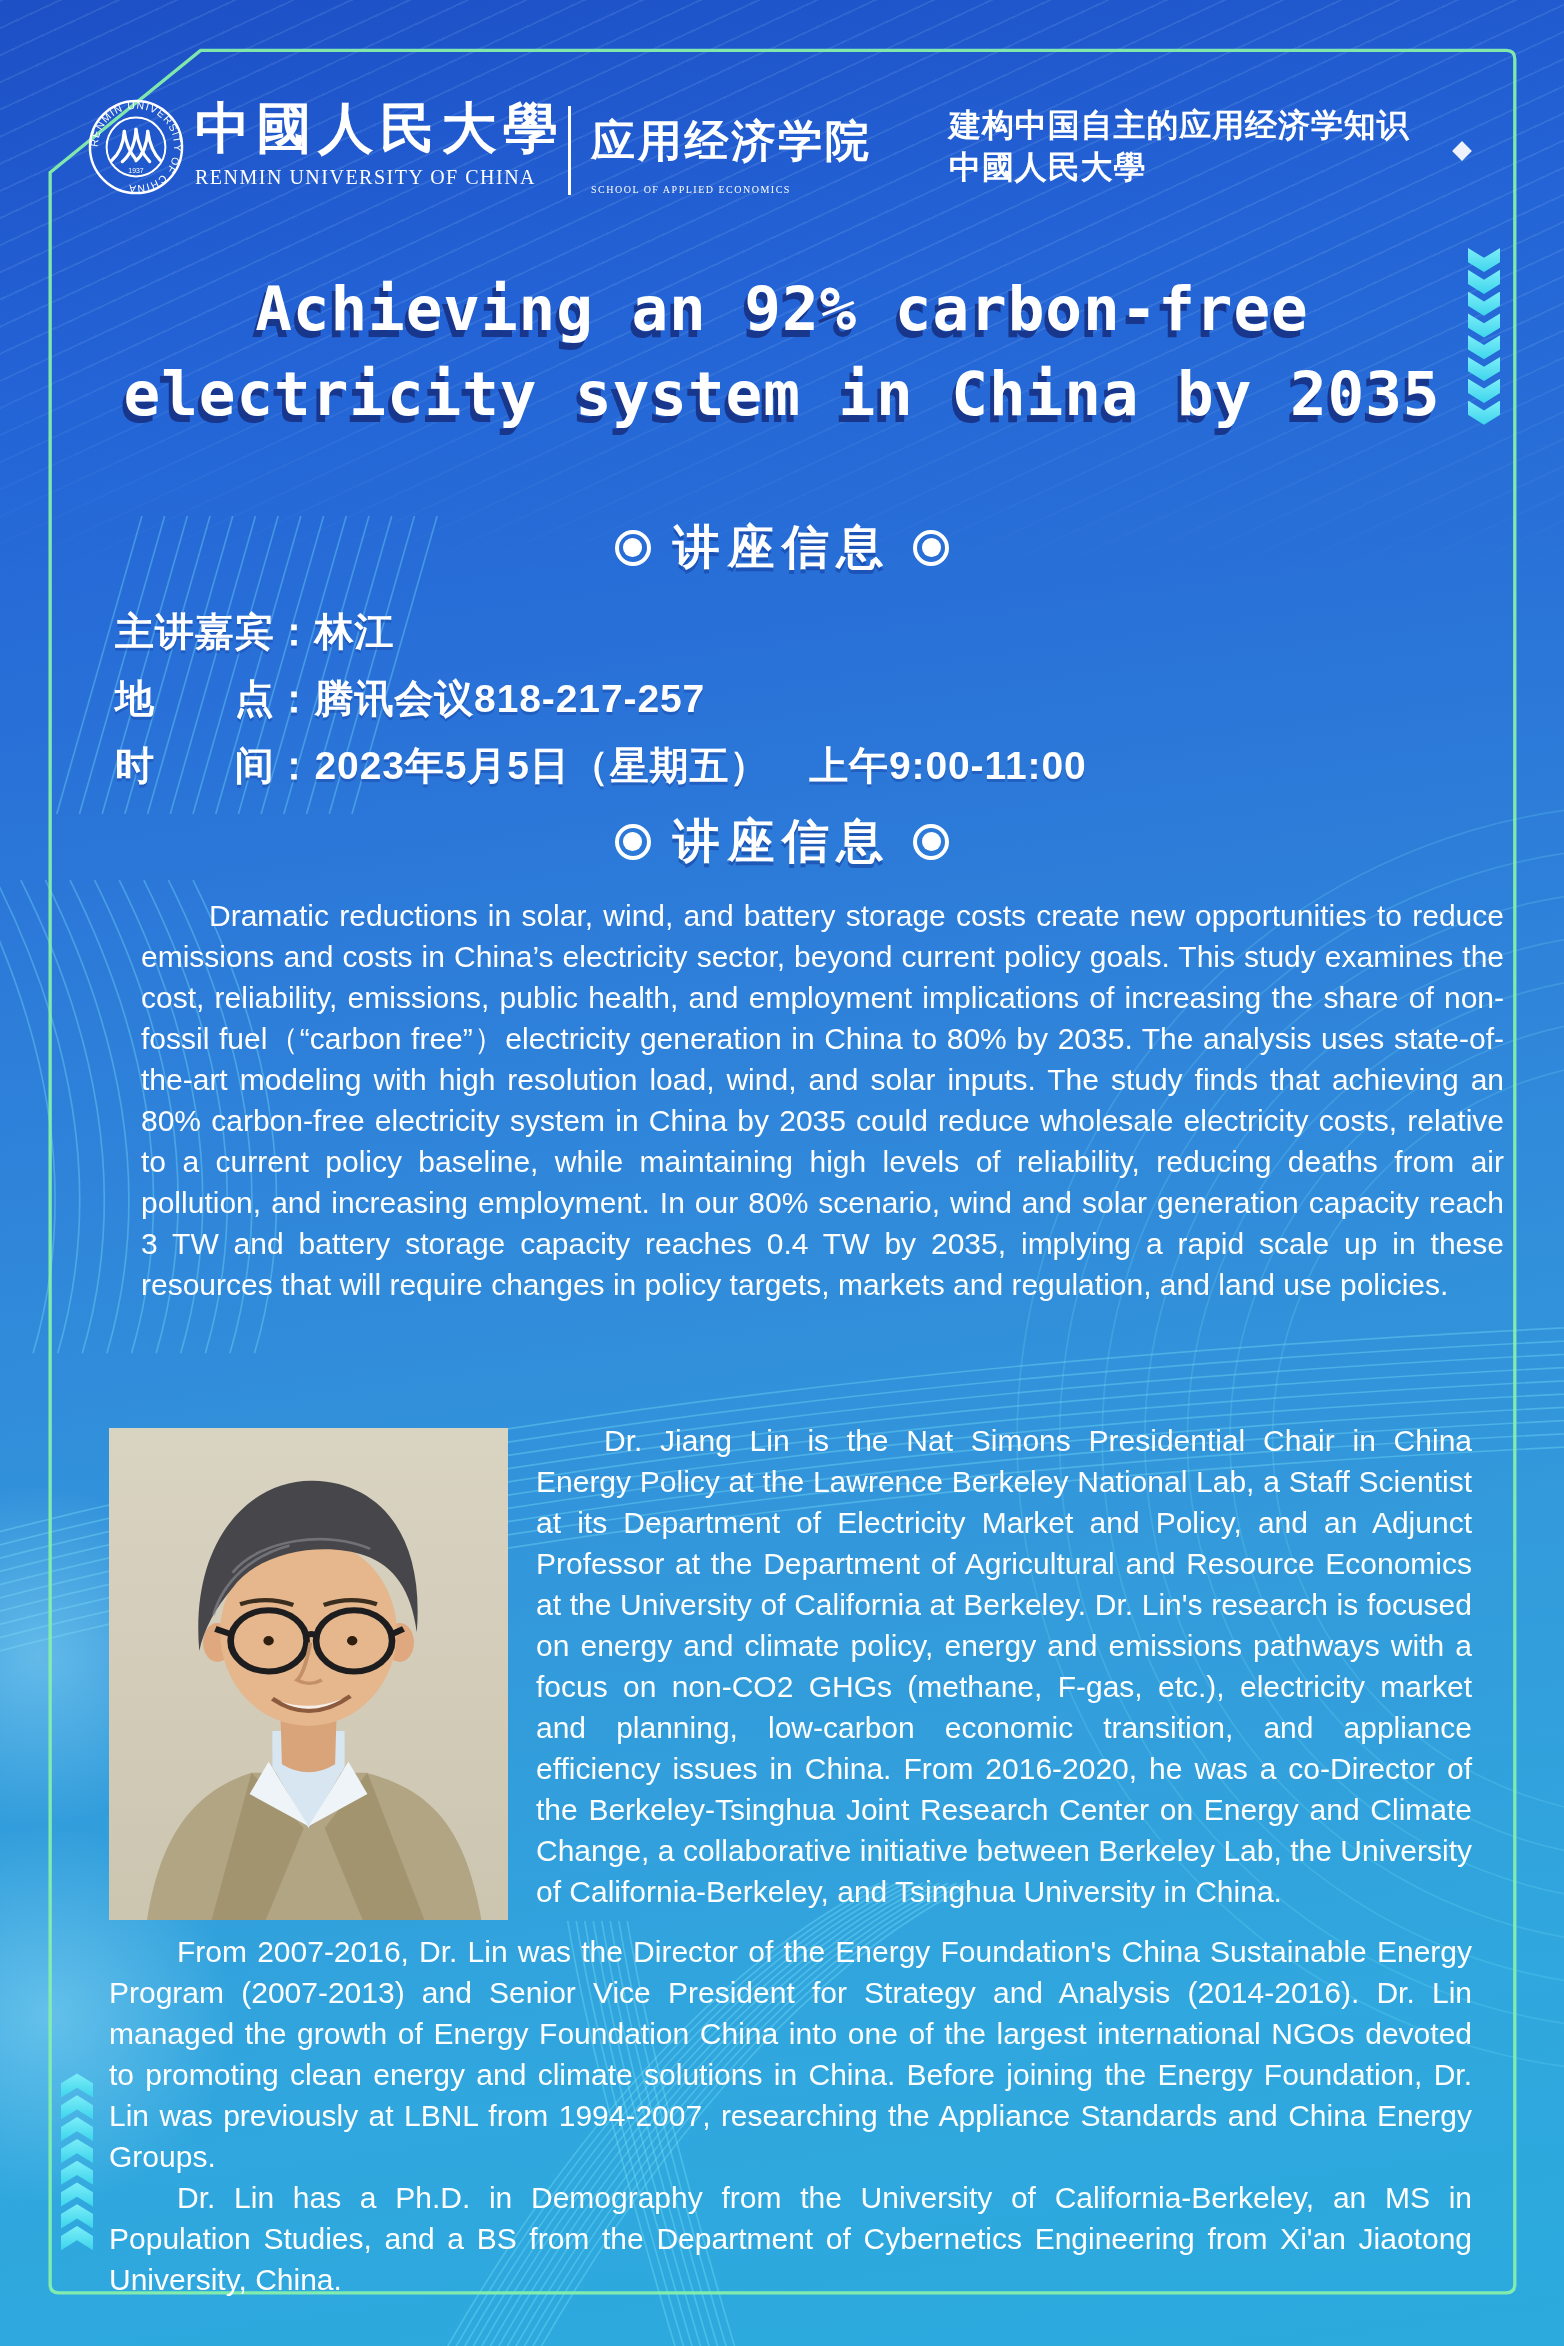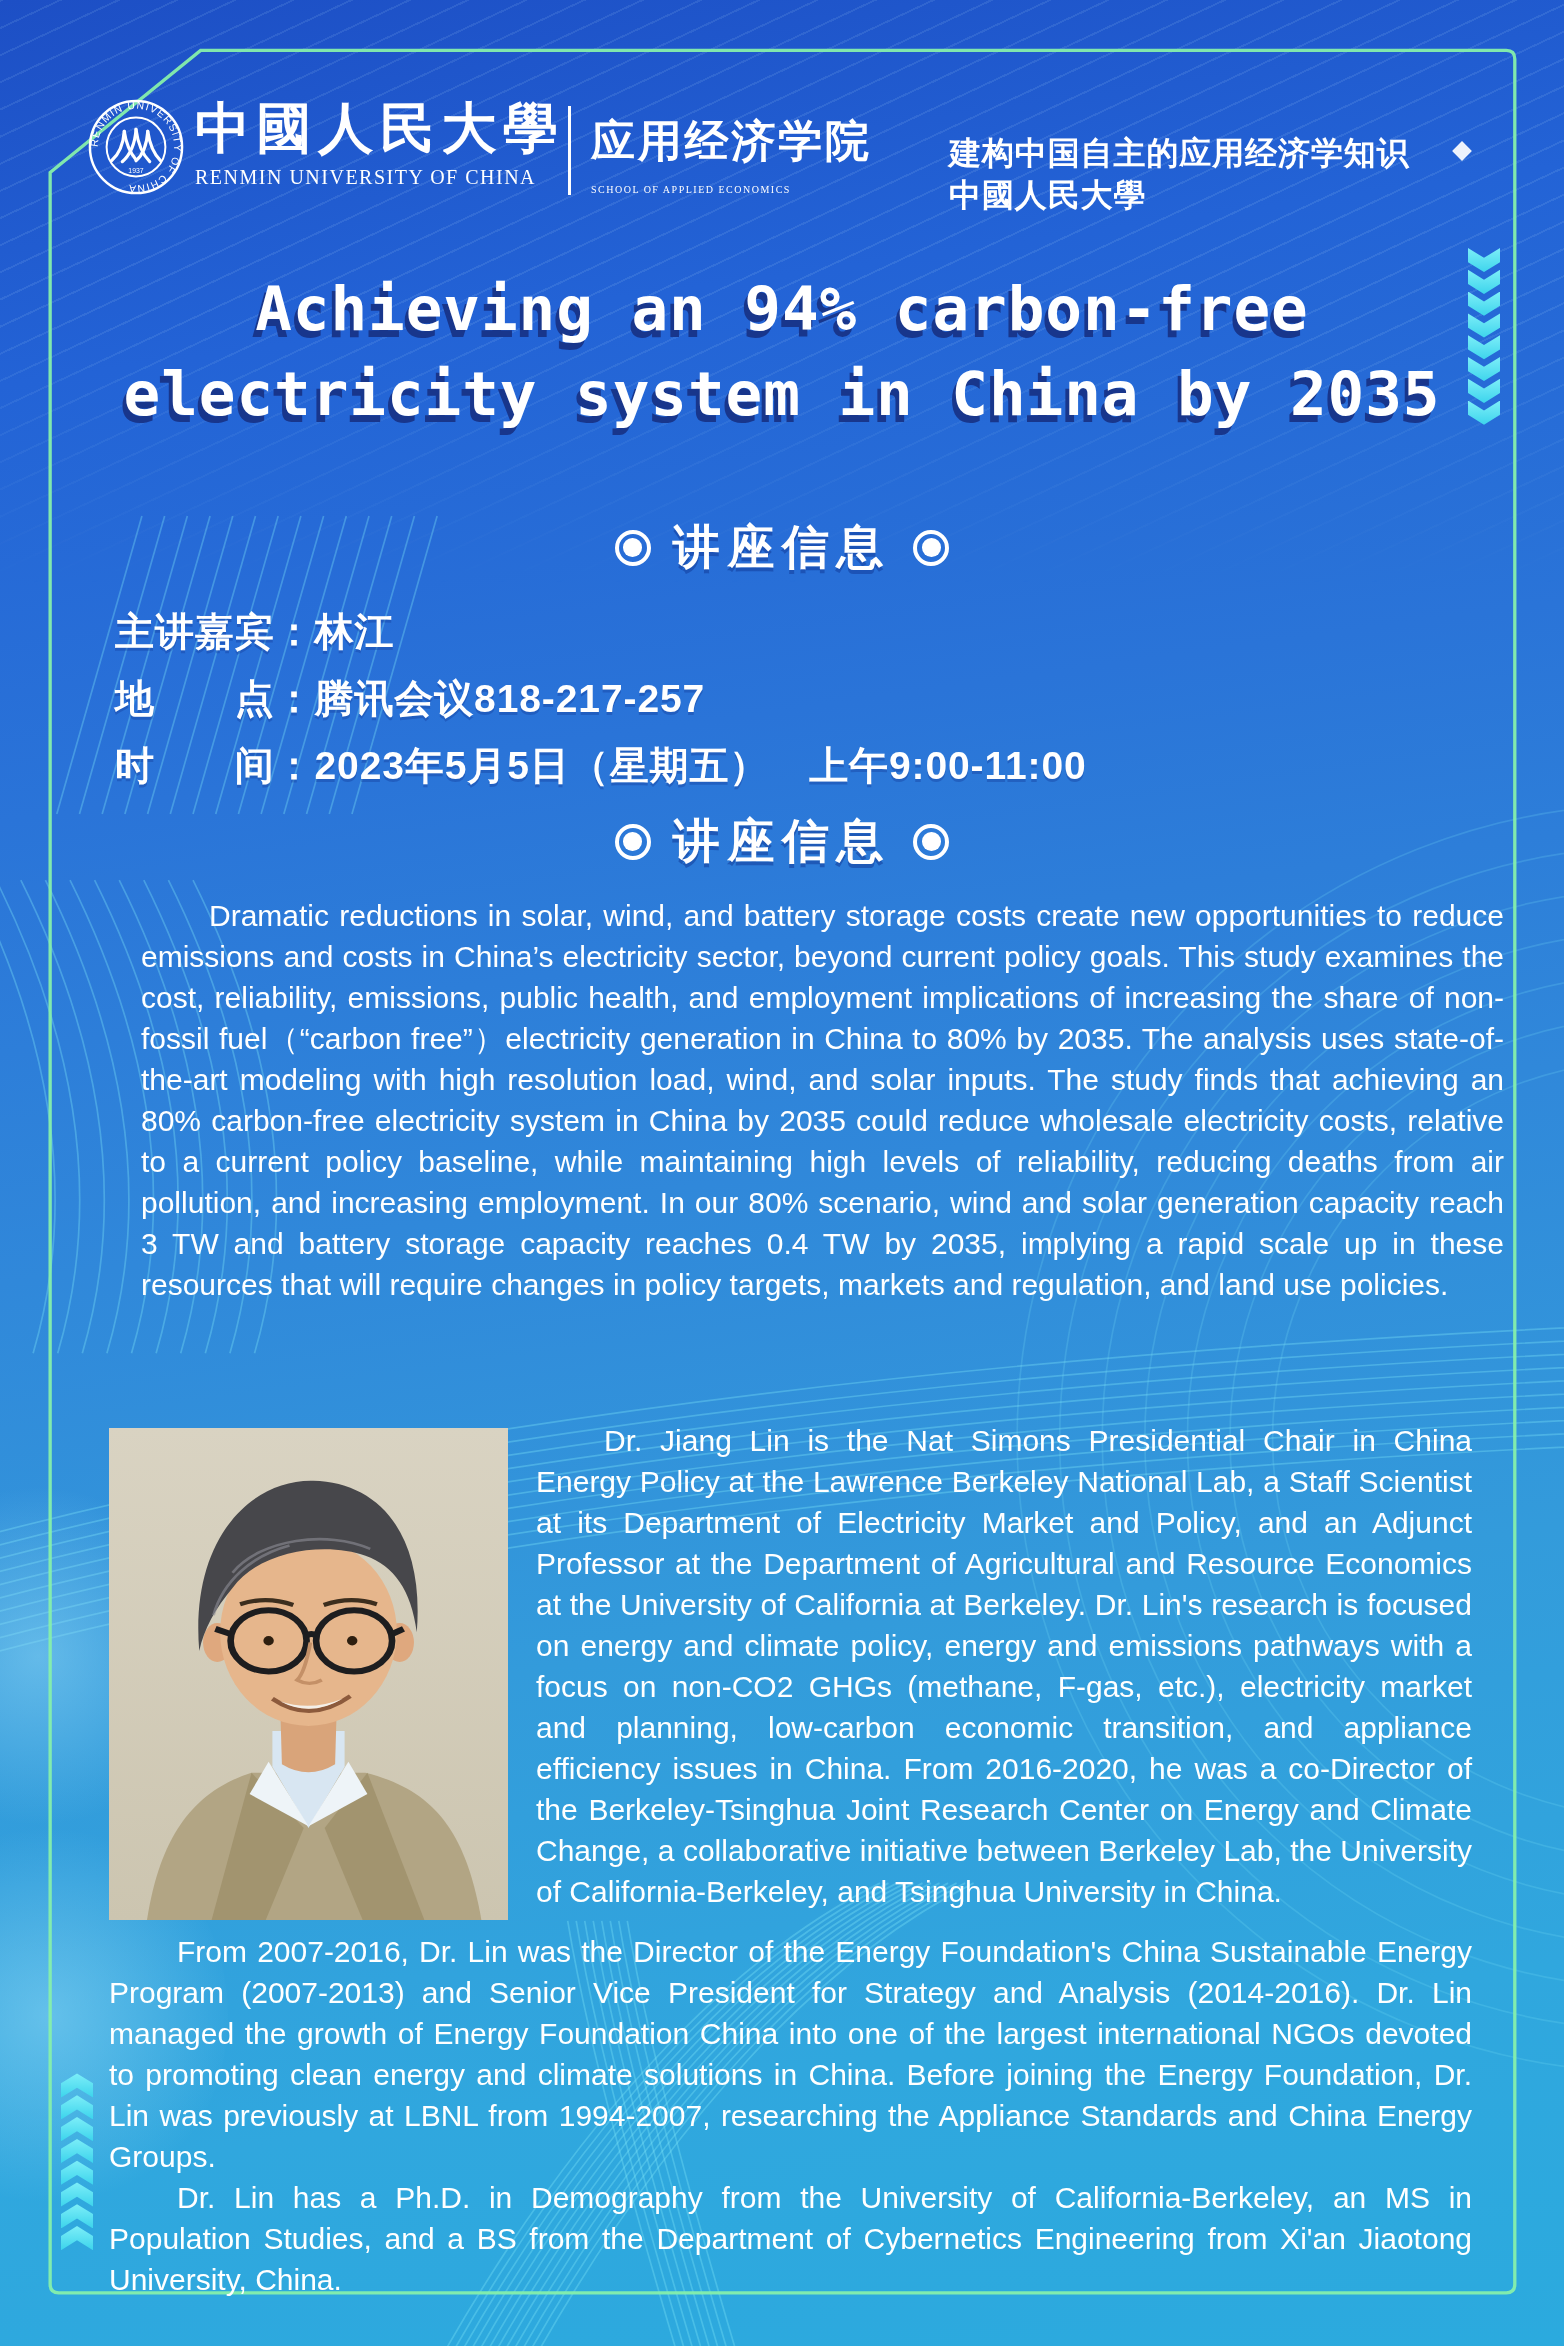--- a/index.html
+++ b/index.html
@@ -32,21 +32,21 @@
 
   
   .logo{position:absolute;left:87px;top:98px;width:98px;height:98px;}
   .univ-block{position:absolute;left:195px;top:95px;color:#fff;}
   .univ-cn{font-family:"DejaVu Serif","Liberation Serif",serif;font-weight:bold;font-size:55px;line-height:66px;letter-spacing:6.6px;white-space:nowrap;}
   .univ-en{font-family:"Liberation Serif","DejaVu Serif",serif;font-size:20px;letter-spacing:1.5px;margin-top:4.7px;white-space:nowrap;}
   .hdr-divider{position:absolute;left:568px;top:106px;width:2.8px;height:89px;background:#fff;}
   .school-block{position:absolute;left:591px;top:114px;color:#fff;}
   .school-cn{font-weight:bold;font-size:44px;line-height:53px;letter-spacing:2.8px;white-space:nowrap;}
   .school-en{font-family:"Liberation Serif","DejaVu Serif",serif;font-size:10px;letter-spacing:1.5px;margin-top:17px;white-space:nowrap;}
-  .series-block{position:absolute;left:949px;top:132px;color:#fff;font-weight:bold;font-size:32px;line-height:42px;letter-spacing:0.9px;white-space:nowrap;}
+  .series-block{position:absolute;left:949px;top:104px;color:#fff;font-weight:bold;font-size:32px;line-height:42px;letter-spacing:0.9px;white-space:nowrap;}
 
   
   .title{position:absolute;left:0;right:0;top:266px;text-align:center;color:#ffffff;
     font-family:"DejaVu Sans Mono",monospace;font-weight:bold;font-size:61px;line-height:85px;letter-spacing:0.9px;
     text-shadow:-3.8px 6.6px 0 #18368c;white-space:nowrap;}
 
   
   .sec-heading{position:absolute;left:0;right:0;display:flex;justify-content:center;align-items:center;gap:22px;color:#fff;}
   .sec-title{font-size:47px;font-weight:800;letter-spacing:7.6px;text-shadow:0 3.8px 0 rgba(16,55,150,.5);white-space:nowrap;}
   .ring{width:36px;height:36px;border:4.7px solid #fff;border-radius:50%;position:relative;box-sizing:border-box;flex:none;}
@@ -219,21 +219,21 @@
     <div class="school-cn">应用经济学院</div>
     <div class="school-en">SCHOOL OF APPLIED ECONOMICS</div>
   </div>
 
   <div class="series-block">
     <div>建构中国自主的应用经济学知识</div>
     <div>中國人民大學</div>
   </div>
 
   <div class="title">
-    <div>Achieving an 94% carbon-free</div>
+    <div>Achieving an 92% carbon-free</div>
     <div>electricity system in China by 2035</div>
   </div>
 
   <div class="sec-heading" id="head-info">
     <span class="ring"></span>
     <span class="sec-title">讲座信息</span>
     <span class="ring"></span>
   </div>
 
   <div class="info-list">

